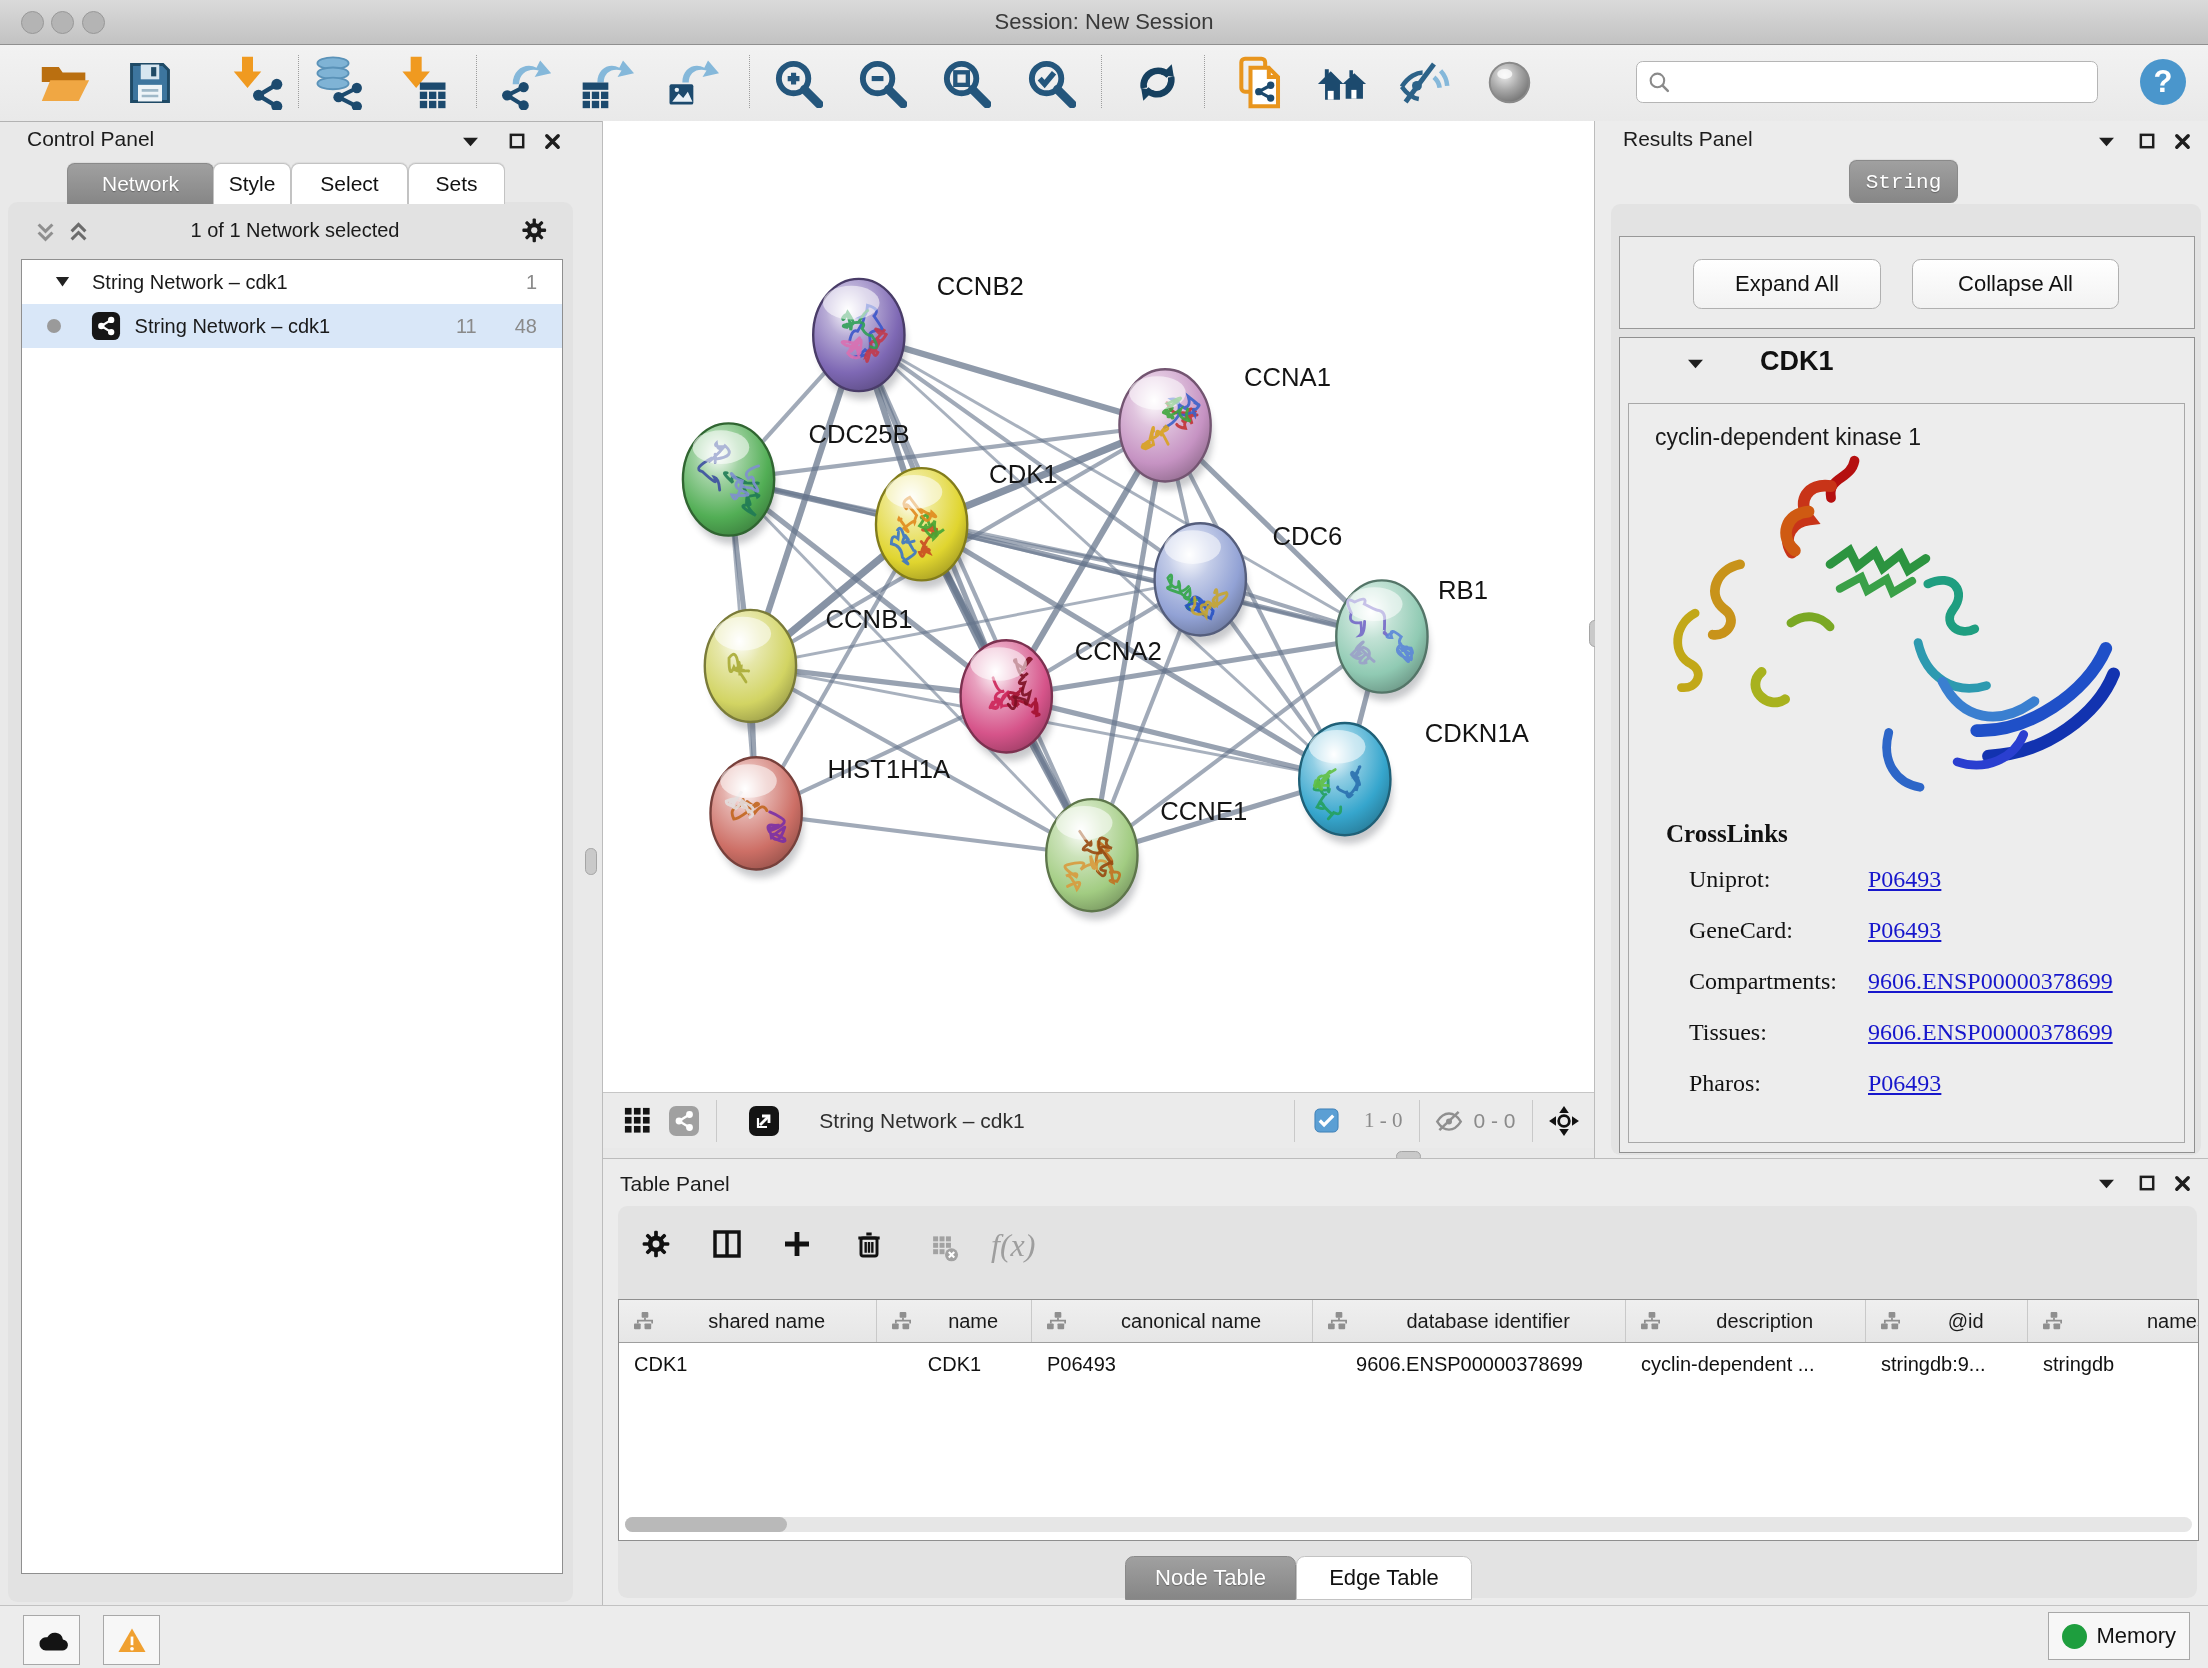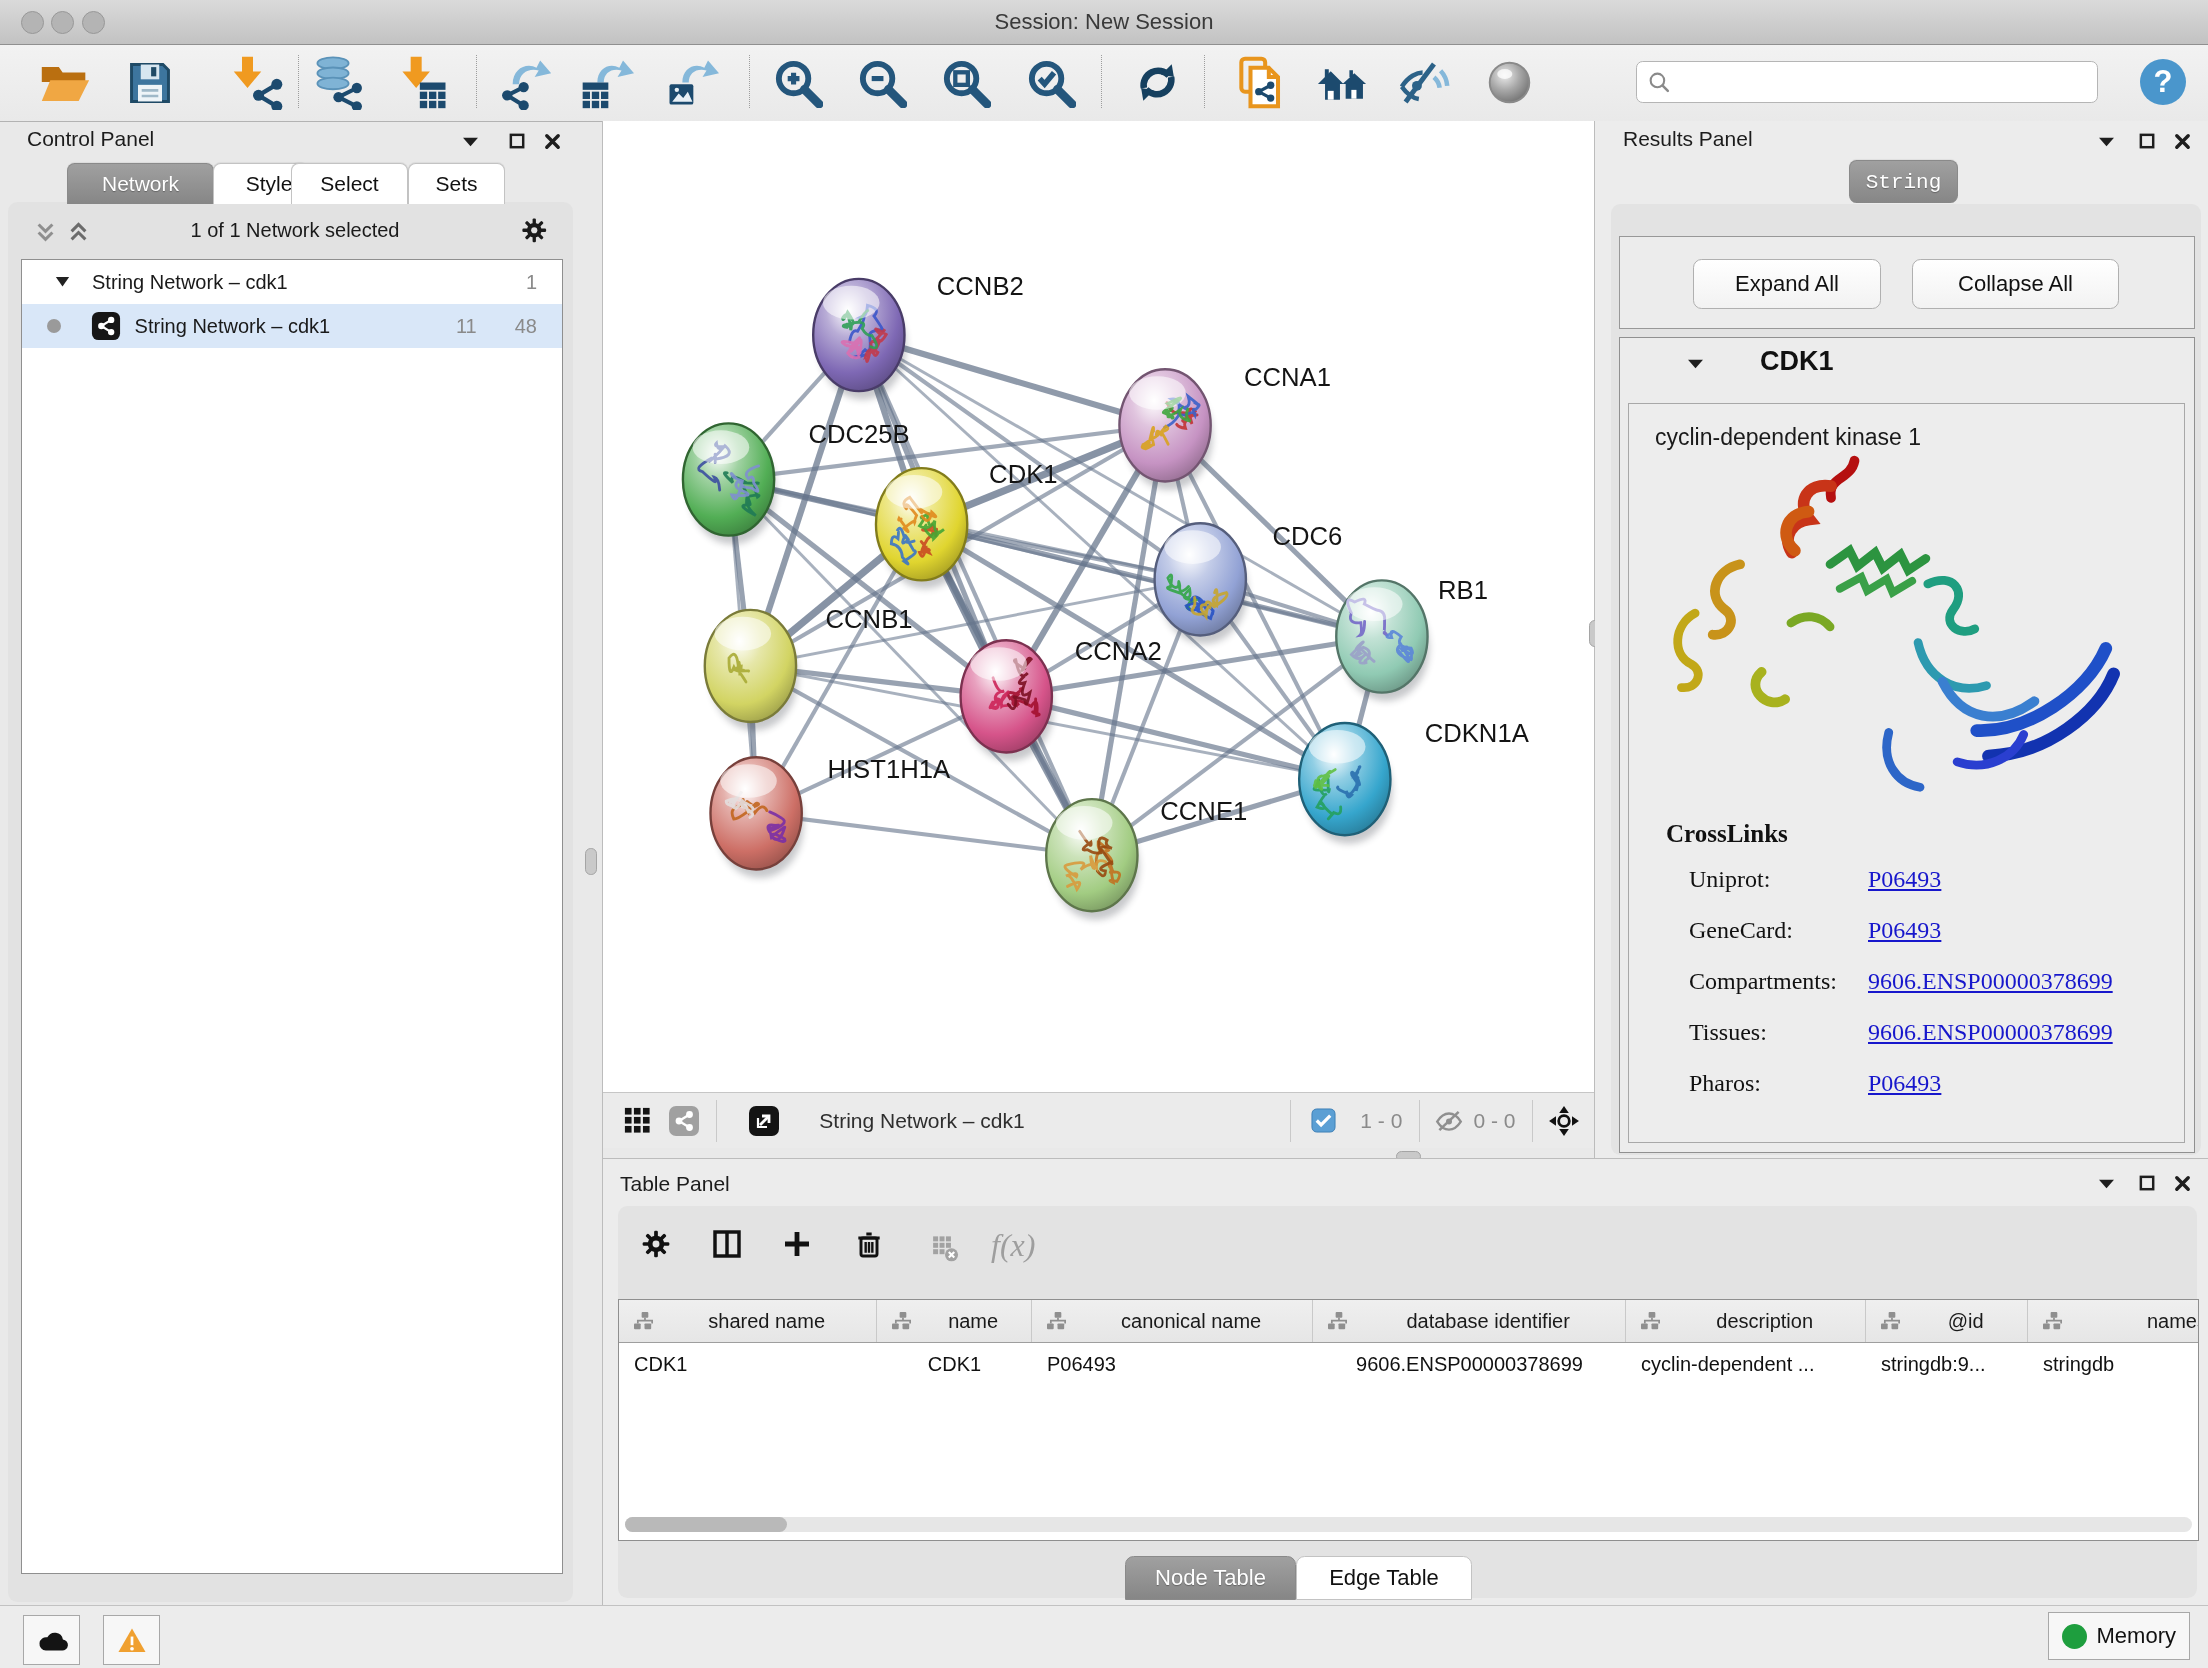--- a/index.html
+++ b/index.html
@@ -271,21 +271,21 @@
     </svg>
   </div>
 <div class="r hico" style="left:535px;top:126px;">
   <svg width="19" height="19" viewBox="0 0 20 20">
       <path d="M4 4l12 12M16 4L4 16" stroke="#1e1e1e" stroke-width="3.6" stroke-linecap="round"></path>
     </svg>
   </div>
 
 <div class="r graypanel" style="left:7.6px;top:202px;width:565px;height:1400px;"></div>
 <div class="r tab sel" style="left:67px;top:163px;width:145px;">Network</div>
-<div class="r tab" style="left:213px;top:163px;width:76px;padding-left:17px;">Style</div>
+<div class="r tab" style="left:213px;top:163px;width:76px;">Style</div>
 <div class="r tab" style="left:291px;top:163px;width:115px;">Select</div>
 <div class="r tab" style="left:408px;top:163px;width:95px;">Sets</div>
 
 <div class="r hico" style="left:28.5px;top:217px;">
   <svg width="25" height="23" viewBox="0 0 20 20">
     <g stroke="#8f8f8f" stroke-width="2.6" fill="none">
         <path d="M4 3l6 6 6-6"></path>
         <path d="M4 10l6 6 6-6"></path>
       </g>
     </svg>
@@ -577,21 +577,21 @@
       </svg>
     </div>
   <span style="margin-left:38px;font-size:21px;color:#2e2e2e;">String Network – cdk1</span>
   <div class="fsep" style="margin-left:auto;"></div>
   <div class="hico" style="margin-left:15px;">
     <svg width="25" height="25" viewBox="0 0 26 26">
       <rect x="1" y="1" width="24" height="24" rx="5" fill="#5b9fd4" stroke="#3d7fb5"></rect>
       <path d="M6 13l4.5 4.5L20 8" stroke="#fff" stroke-width="3.4" fill="none"></path>
       </svg>
     </div>
-  <span class="gray" style="margin-left:20px;font-size:21px;">1 - 0</span>
+  <span class="gray" style="margin-left:20px;font-size:21px;font-family:Liberation Serif, serif;">1 - 0</span>
   <div class="fsep" style="margin-left:17px;"></div>
   <div class="hico" style="margin-left:11.4px;">
     <svg width="30" height="27" viewBox="0 0 28 24">
       <path d="M3 13c3.5-5.5 8-7.5 11-7.5s7.5 2 11 7.5c-3.5 5.5-8 7.5-11 7.5S6.5 18.5 3 13z" fill="none" stroke="#8f8f8f" stroke-width="2.2"></path>
       <circle cx="14" cy="13" r="2.8" fill="#8f8f8f"></circle>
         <path d="M5 21L23 4" stroke="#8f8f8f" stroke-width="2.4"></path>
       </svg>
     </div>
   <span class="gray" style="margin-left:7.6px;font-size:21px;">0 - 0</span>
   <div class="fsep" style="margin-left:17px;"></div>

